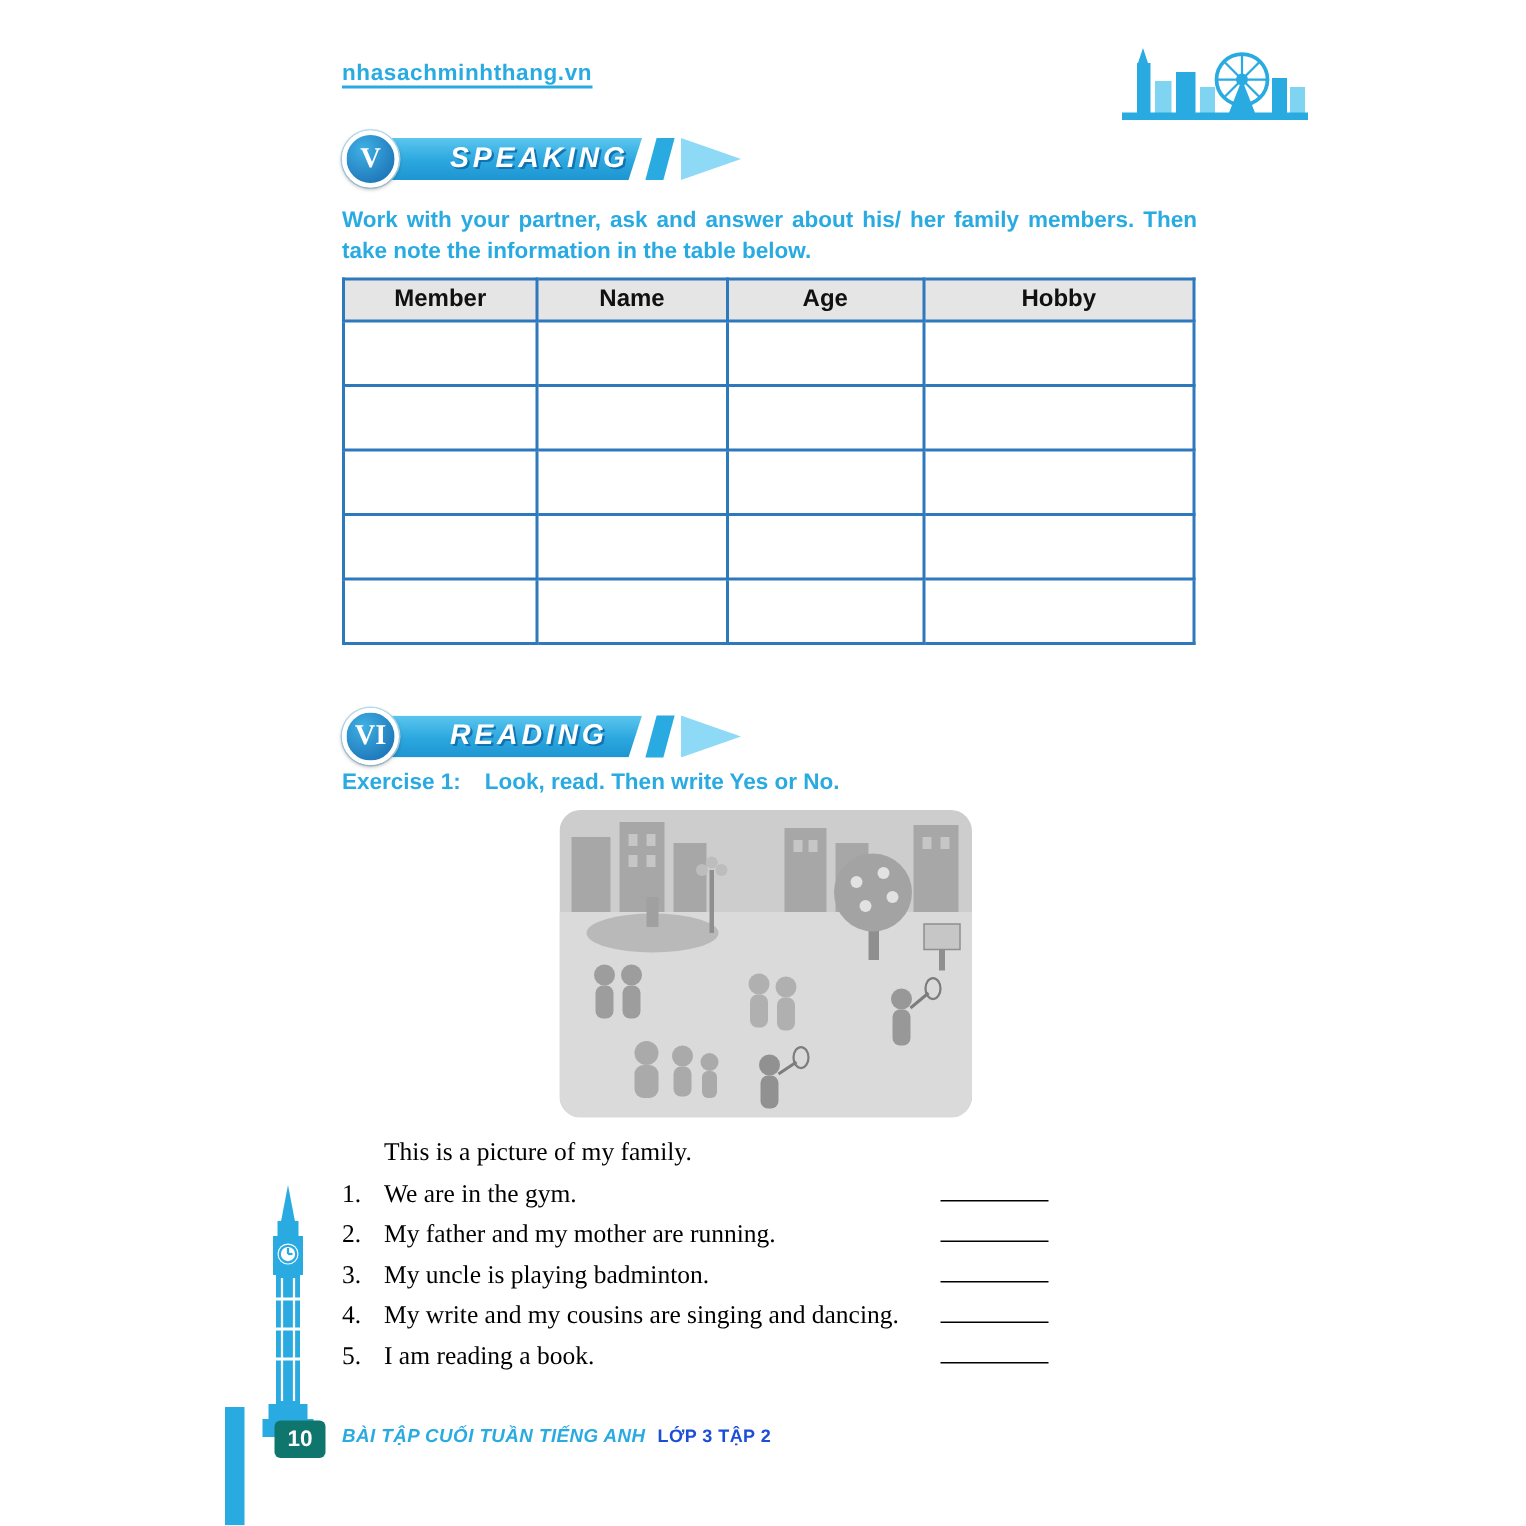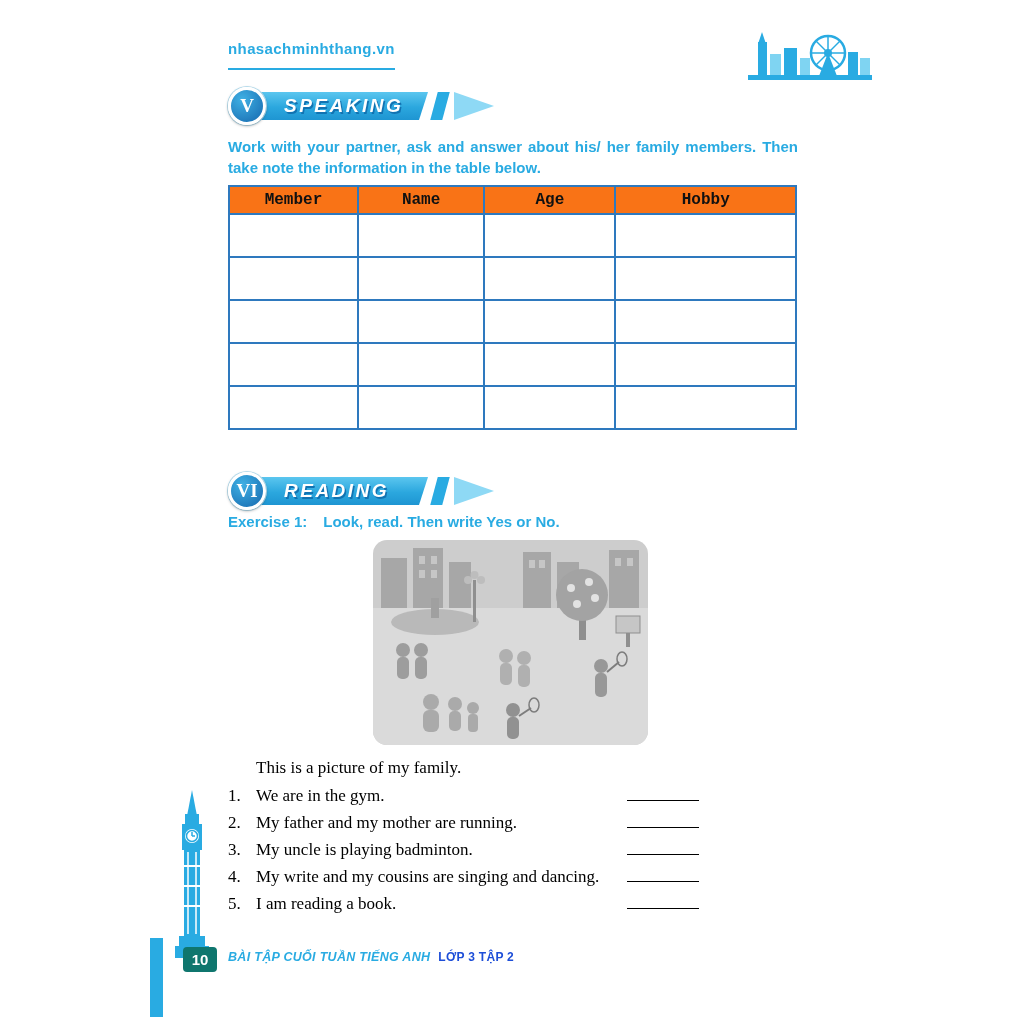--- a/index.html
+++ b/index.html
@@ -1,51 +1,51 @@
 <!DOCTYPE html>
 <html><head>
 <meta charset="utf-8">
 <style>
   * { margin:0; padding:0; box-sizing:border-box; }
   body { background:#ffffff; font-family:"Liberation Sans", sans-serif; }
   .page { position:relative; width:1017px; height:1017px; background:#ffffff; overflow:hidden; }
 
   
   .watermark { position:absolute; left:228px; top:40px; color:#29ABE2; font-weight:bold;
-    font-size:15px; letter-spacing:.4px; border-bottom:2px solid #29ABE2; padding-bottom:11px; }
+    font-size:15px; letter-spacing:.4px; border-bottom:2px solid #29ABE2; padding-bottom:0; }
 
   
   .skyline { position:absolute; left:748px; top:28px; }
 
   
   .banner { position:absolute; left:228px; width:270px; height:36px; }
   .banner .bar { position:absolute; left:14px; top:3px; width:186px; height:28px;
     background:linear-gradient(180deg,#5BC6EF 0%,#2BA7DE 55%,#1E95D2 100%);
     clip-path:polygon(0 0,100% 0,calc(100% - 9px) 100%,0 100%); }
   .banner .stripe { position:absolute; left:206px; top:3px; width:12px; height:28px;
     background:#29ABE2; transform:skewX(-15deg); }
   .banner .tip { position:absolute; left:226px; top:3px; width:40px; height:28px;
     background:#8ED9F5; clip-path:polygon(0 0,100% 50%,0 100%); }
   .banner .circle { position:absolute; left:0; top:-2px; width:38px; height:38px; border-radius:50%;
     background:radial-gradient(circle at 35% 30%, #3FB0E4, #1668AE);
     border:3px solid #ffffff; box-shadow:0 1px 3px rgba(0,0,0,.35), 0 0 0 1px #bfe6f7;
     display:flex; align-items:center; justify-content:center;
     color:#ffffff; font-family:"Liberation Serif", serif; font-weight:bold; font-size:19px; }
-  .banner .title { position:absolute; left:56px; top:6px; color:#ffffff; font-weight:bold;
+  .banner .title { position:absolute; left:72px; top:6px; color:#ffffff; font-weight:bold;
     font-style:italic; font-size:19px; letter-spacing:2.5px;
     text-shadow:1.5px 1.5px 0 #1173B2; }
 
   
   .instructions { position:absolute; left:228px; top:136px; width:570px; color:#29ABE2;
     font-weight:bold; font-size:15px; line-height:21px; text-align:justify; }
 
   
   .fill-table { position:absolute; left:228px; top:185px; width:569px; border-collapse:collapse; }
-  .fill-table th { background:#f97316; border:2px solid #2E79BE; height:28px;
-    font-family:Liberation Mono, monospace; font-size:16px; font-weight:bold; color:#111; }
+  .fill-table th { background:#e5e5e5; border:2px solid #2E79BE; height:28px;
+    font-family:Liberation Sans, sans-serif; font-size:16px; font-weight:bold; color:#111; }
   .fill-table td { border:2px solid #2E79BE; height:43px; background:#ffffff; }
   .fill-table th:nth-child(1){ width:135px; }
   .fill-table th:nth-child(2){ width:134px; }
   .fill-table th:nth-child(3){ width:140px; }
   .fill-table th:nth-child(4){ width:192px; }
 
   
   .banner.reading { top:474px; }
   .banner.speaking { top:89px; }
   .exercise-line { position:absolute; left:228px; top:513px; color:#29ABE2; font-weight:bold;

